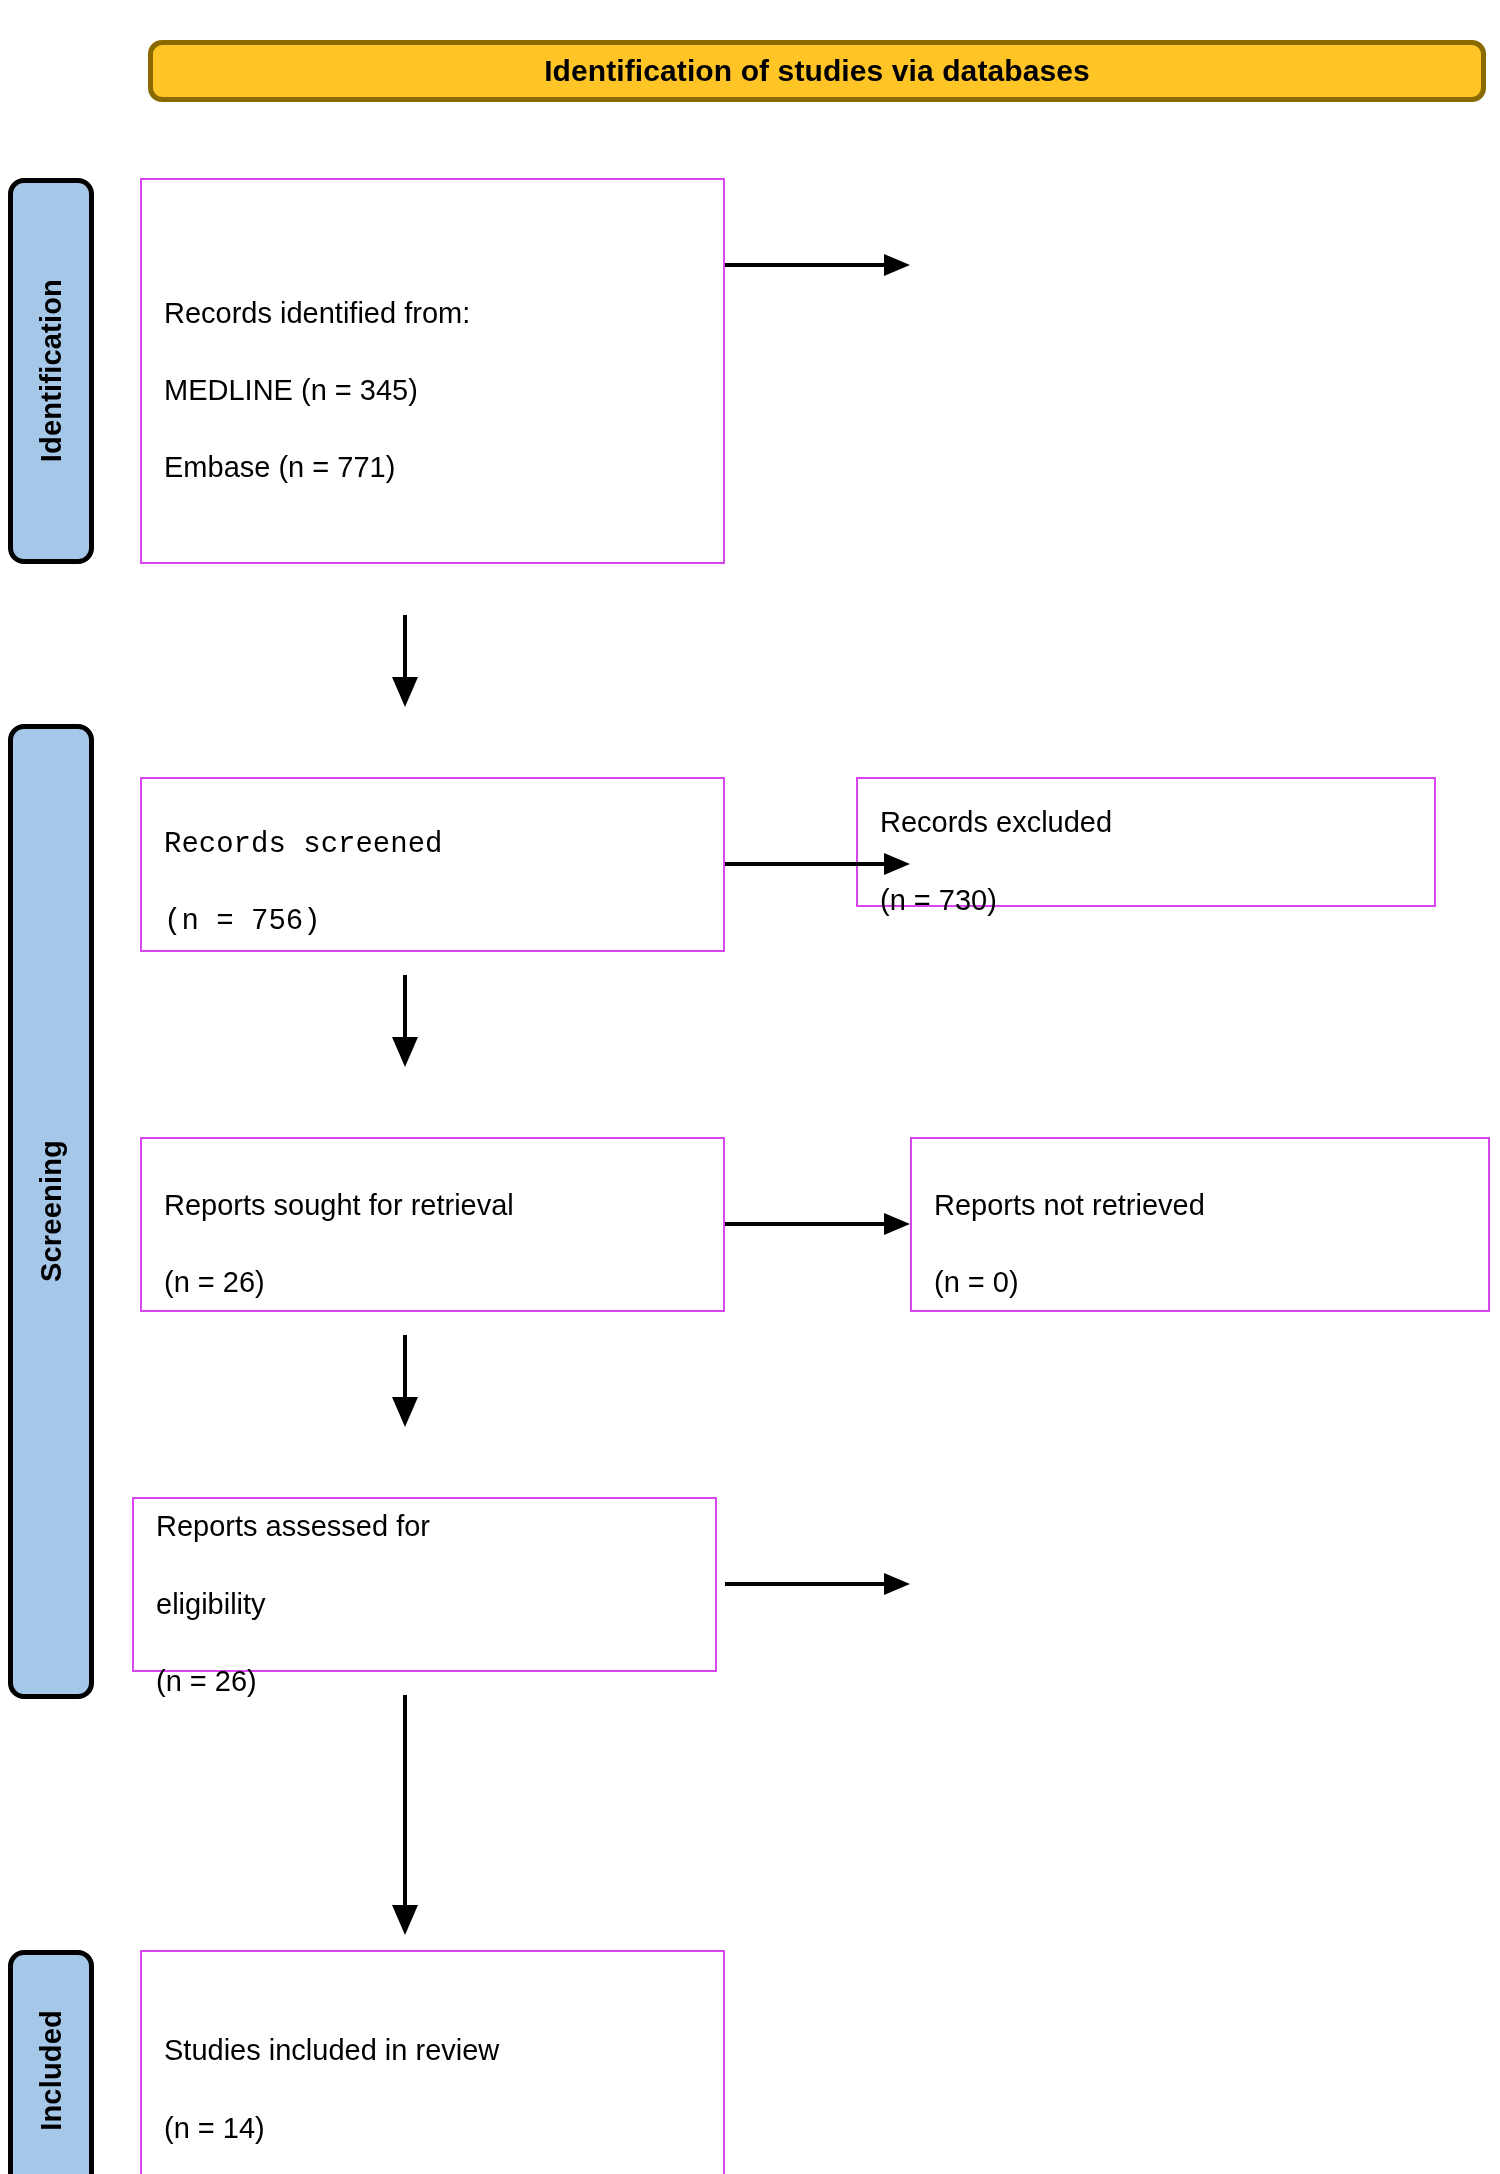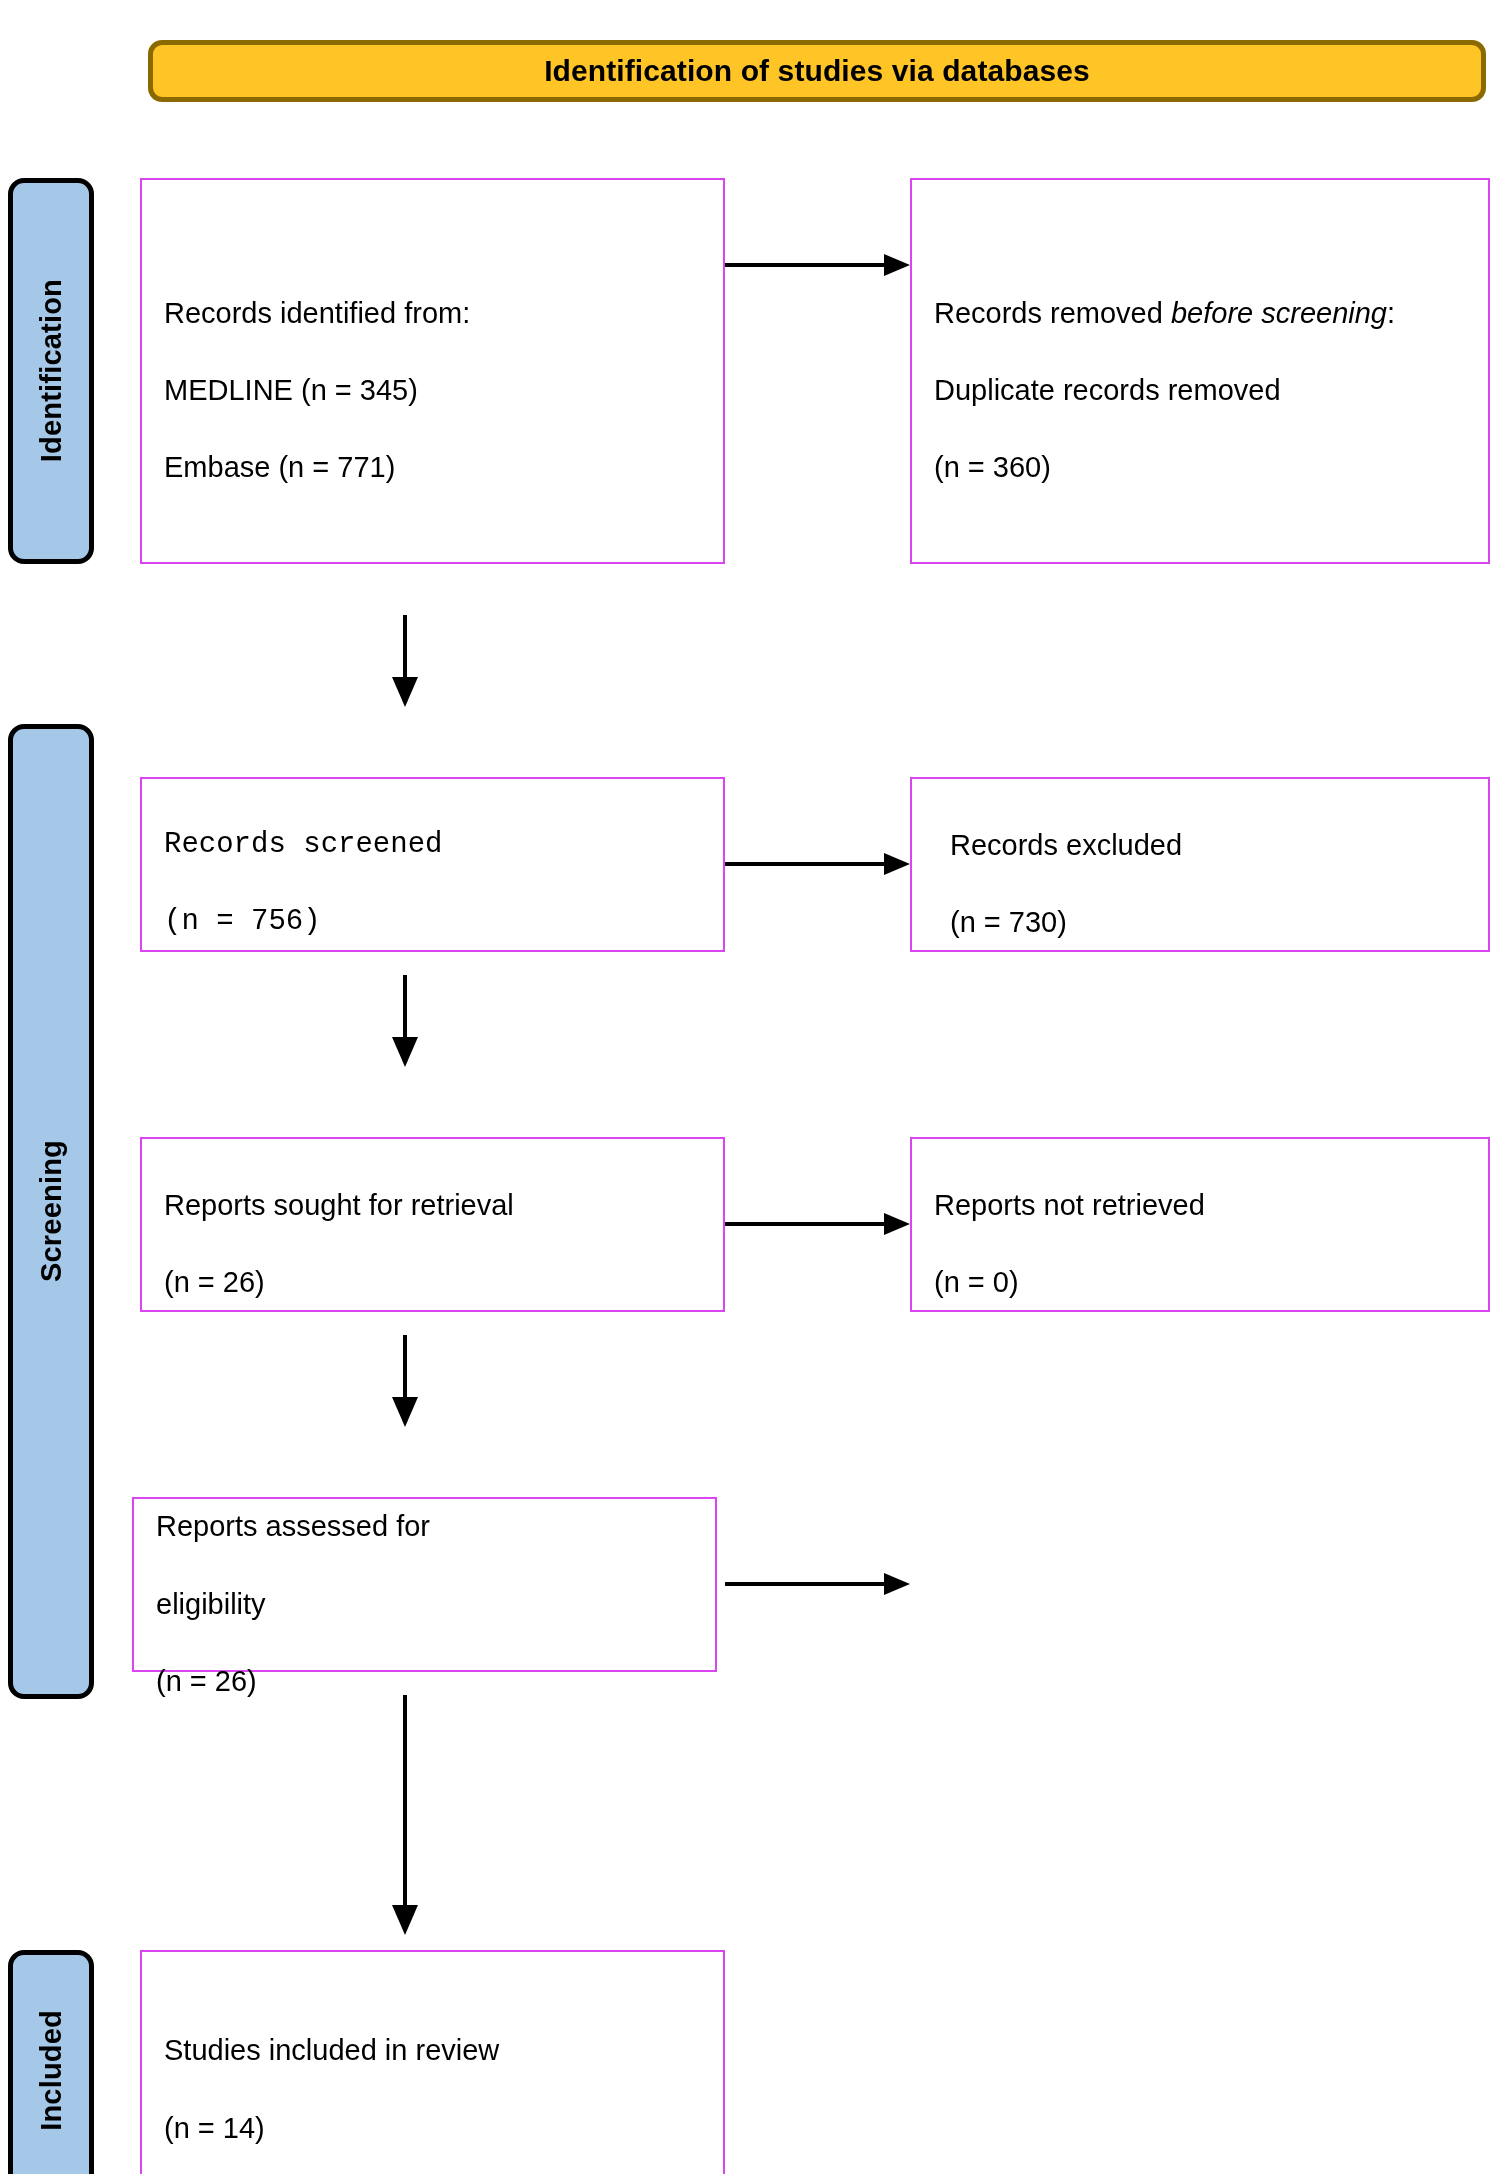--- a/index.html
+++ b/index.html
@@ -92,21 +92,21 @@
 
   
   #box-identified      { left: 140px; top: 146px;  width: 585px; height: 386px; }
   #box-screened        { left: 140px; top: 745px;  width: 585px; height: 175px; font-family: Liberation Mono, monospace; }
   #box-sought          { left: 140px; top: 1105px; width: 585px; height: 175px; }
   #box-assessed        { left: 132px; top: 1465px; width: 585px; height: 175px; }
   #box-included        { left: 140px; top: 1918px; width: 585px; height: 240px; }
 
   
   #box-removed         { left: 910px; top: 146px;  width: 580px; height: 386px; }
-  #box-excluded-rec    { left: 910px; top: 745px;  width: 580px; height: 175px; padding-left: 16px; }
+  #box-excluded-rec    { left: 856px; top: 745px;  width: 580px; height: 130px; }
   #box-not-retrieved   { left: 910px; top: 1105px; width: 580px; height: 175px; }
   #box-excluded-rep    { left: 910px; top: 1452px; width: 580px; height: 200px; }
 
   
   .arrow-h, .arrow-v {
     position: absolute;
   }
   .arrow-h {
     height: 22px;
   }
@@ -182,27 +182,20 @@
   </div>
 
   <div class="flow-box" id="box-identified">
     <div class="flow-box-text">
       <span>Records identified from:</span><br>
       <span>MEDLINE (n = 345)</span><br>
       <span>Embase (n = 771)</span>
     </div>
   </div>
 
-  <div class="flow-box" id="box-removed">
-    <div class="flow-box-text">
-      <span>Records removed </span><em>before screening</em><span>:</span><br>
-      <span>Duplicate records removed</span><br>
-      <span>(n = 360)</span>
-    </div>
-  </div>
 
   <div class="flow-box" id="box-screened">
     <div class="flow-box-text">
       <span>Records screened</span><br>
       <span>(n = 756)</span>
     </div>
   </div>
 
   <div class="flow-box" id="box-excluded-rec">
     <div class="flow-box-text">

